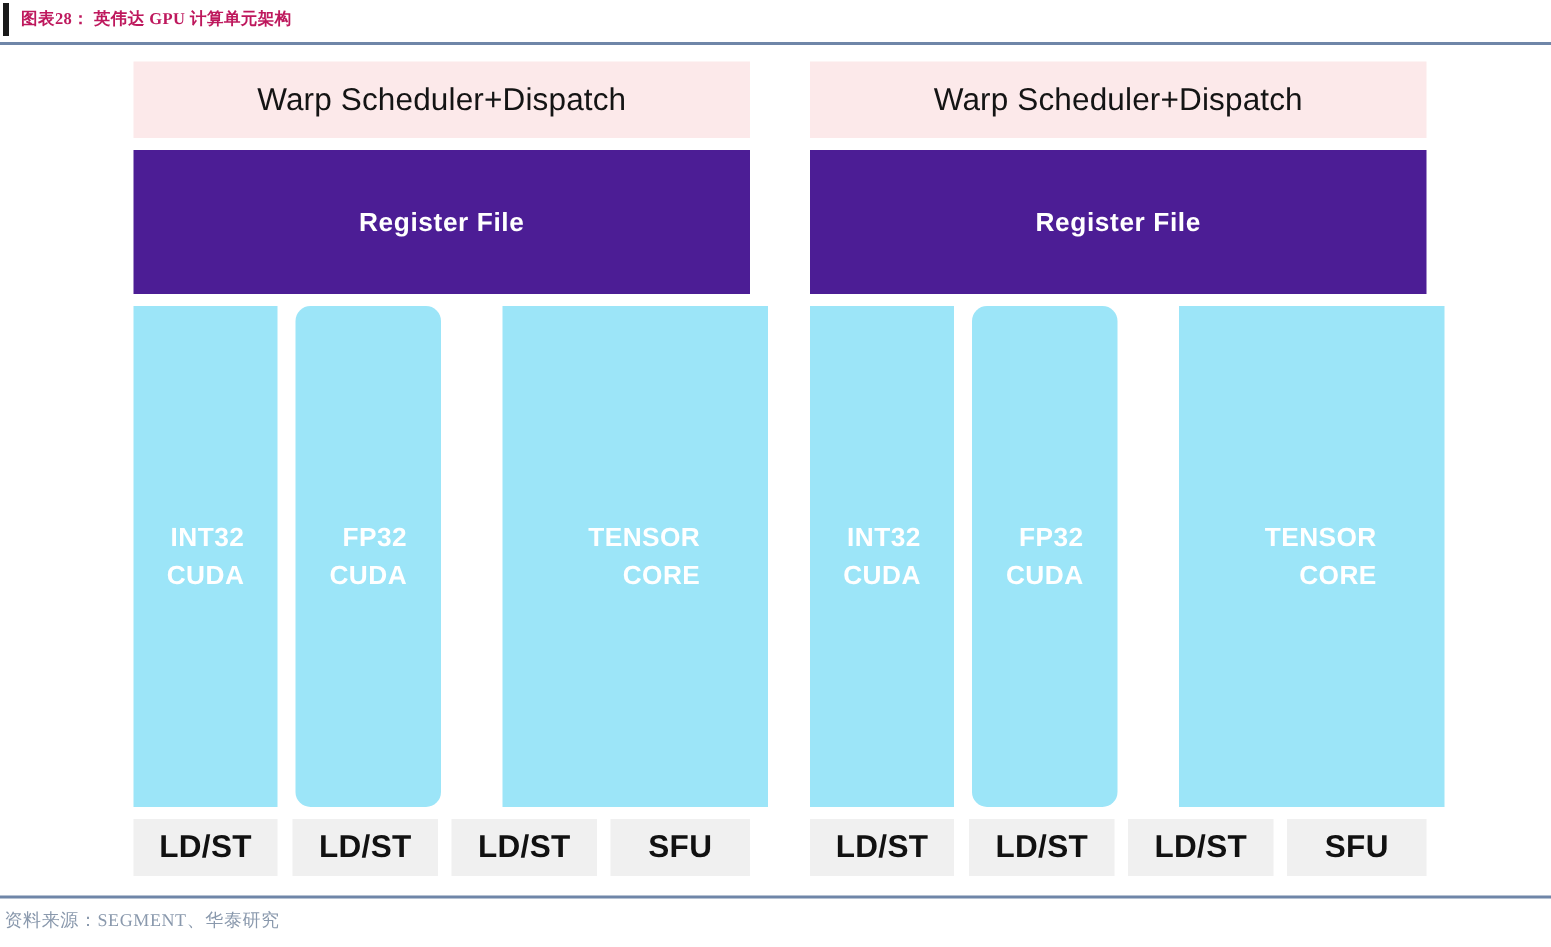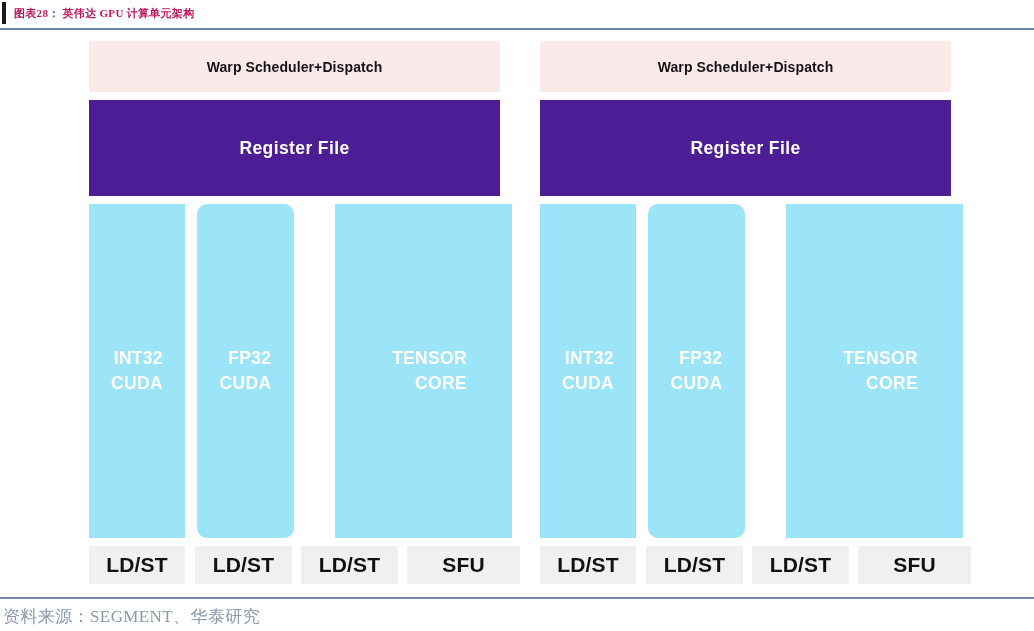--- a/index.html
+++ b/index.html
@@ -74,22 +74,22 @@
     left: 0;
     top: 0;
     width: 411px;
     height: 51px;
     background: #fce9ea;
     display: flex;
     align-items: center;
     justify-content: center;
   }
   .warp-label {
-    font-size: 14px;
-    font-weight: bold;
+    font-size: 21px;
+    font-weight: normal;
     color: #141414;
     letter-spacing: 0.1px;
   }
 
   .register-box {
     position: absolute;
     left: 0;
     top: 59px;
     width: 411px;
     height: 96px;
@@ -135,21 +135,21 @@
     top: 505px;
     height: 38px;
     background: #f0f0f0;
     display: flex;
     align-items: center;
     justify-content: center;
   }
   .unit-box.u0 { left: 0px;   width: 96px;  }
   .unit-box.u1 { left: 106px; width: 97px;  }
   .unit-box.u2 { left: 212px; width: 97px;  }
-  .unit-box.u3 { left: 318px; width: 113px;  }
+  .unit-box.u3 { left: 318px; width: 93px;  }
   .unit-label {
     font-size: 21px;
     font-weight: bold;
     color: #111111;
     letter-spacing: 0.2px;
   }
 
   
   .footer-rule {
     position: absolute;
@@ -157,21 +157,21 @@
     top: 597px;
     width: 1034px;
     height: 2px;
     background: #6f86a8;
   }
   .footer-text {
     position: absolute;
     left: 3px;
     top: 605px;
     font-family: "Liberation Serif", serif;
-    font-size: 17px;
+    font-size: 12px;
     color: #8a99ad;
     letter-spacing: 0.4px;
     white-space: nowrap;
   }
 </style>
 </head>
 <body>
 
 <div class="title-bar">
   <div class="title-accent"></div>

